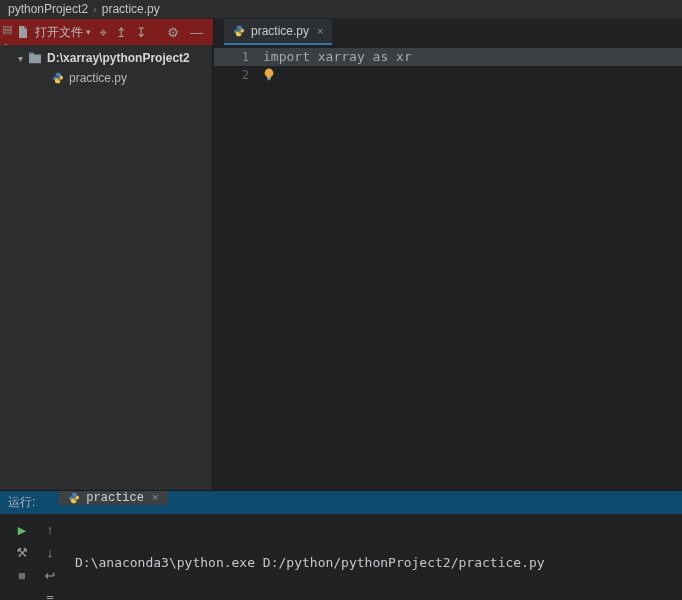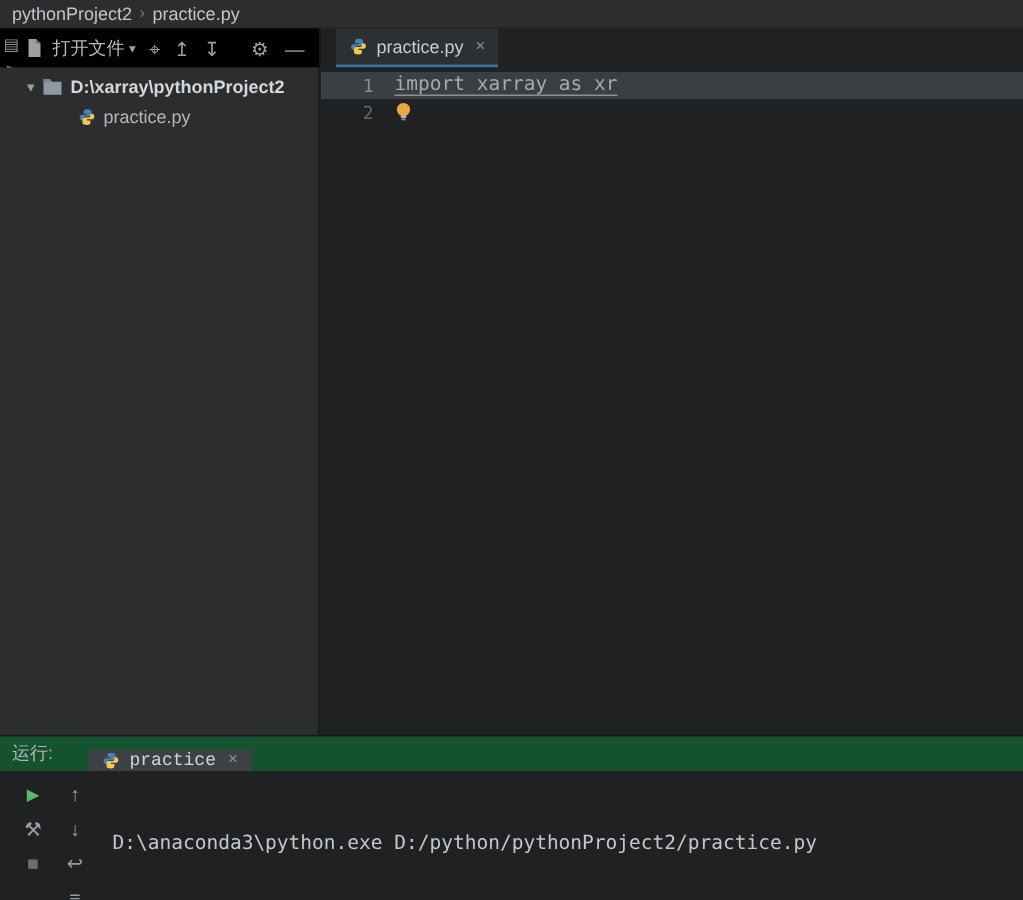--- a/index.html
+++ b/index.html
@@ -7,21 +7,21 @@
        font-family:"Liberation Sans",sans-serif;color:#b4b7ba;-webkit-font-smoothing:antialiased;}
   .mono{font-family:"DejaVu Sans Mono",monospace;}
 
   
   .breadcrumb-bar{position:absolute;left:0;top:0;width:100%;height:19px;background:#2b2d2f;
     display:flex;align-items:center;gap:5px;padding-left:8px;box-sizing:border-box;
     font-size:12px;color:#c3c6c9;border-bottom:1px solid #232526;}
   .crumb-sep{color:#7b7e82;font-size:11px;}
 
   
-  .toolbar-left{position:absolute;left:0;top:19px;width:213px;height:26px;background:#000000;
+  .toolbar-left{position:absolute;left:0;top:19px;width:213px;height:26px;background:#7f1d1d;
     display:flex;align-items:center;box-sizing:border-box;padding:0 6px 0 18px;font-size:12px;}
   .tb-btn{display:flex;align-items:center;gap:3px;color:#b9bcbf;cursor:default;}
   .tb-icon{color:#9da0a3;font-size:13px;margin-left:9px;line-height:1;}
   .tb-right{margin-left:auto;display:flex;align-items:center;}
   .tb-right .tb-icon{margin-left:0;margin-right:11px;}
   .file-glyph{display:inline-block;margin-right:4px;line-height:0;}
 
   
   .stripe-icon{position:absolute;left:1px;font-size:11px;color:#8d9093;width:13px;text-align:center;}
 
@@ -41,26 +41,26 @@
 
   
   .editor{position:absolute;left:214px;top:45px;right:0;height:445px;background:#1f2123;
     padding-top:3px;box-sizing:border-box;}
   .ed-row{display:flex;height:18px;line-height:18px;font-size:13px;}
   .ed-row.current{background:#3a3f43;}
   .gutter{width:49px;text-align:right;padding-right:14px;box-sizing:border-box;
     color:#63676b;font-size:12px;flex:0 0 auto;}
   .ed-row.current .gutter{color:#8a8e92;}
   .code{color:#a6a9ad;}
-  .unused{text-decoration:underline;text-decoration-color:#8c9095;text-underline-offset:3px;}
+  .unused{text-decoration-color:#8c9095;text-underline-offset:3px;}
   .bulb{margin-top:2px;}
 
   
   .run-panel{position:absolute;left:0;top:490px;right:0;bottom:0;background:#1f2123;border-top:1px solid #17181a;}
-  .run-header{height:23px;background:#14532d;display:flex;align-items:flex-end;font-size:12px;}
+  .run-header{height:23px;background:#0c4a6e;display:flex;align-items:flex-start;font-size:12px;}
   .run-label{align-self:center;margin-left:8px;color:#b4b7ba;}
   .run-tab{display:flex;align-items:center;gap:6px;padding:0 9px;background:#3d4144;
     margin-left:24px;color:#d2d5d8;font-family:Liberation Mono, monospace;}
   .run-console{position:absolute;left:0;top:23px;right:0;bottom:0;background:#1f2123;}
   .rc-icon{position:absolute;width:16px;text-align:center;font-size:13px;color:#9b9ea1;line-height:16px;}
   .rc-icon.green{color:#5fb865;font-size:11px;}
   .rc-icon.dim{color:#6b6e71;}
   .console-text{position:absolute;left:75px;top:6px;font-size:13px;color:#c4c8cc;
     white-space:pre;line-height:17px;}
 </style>

